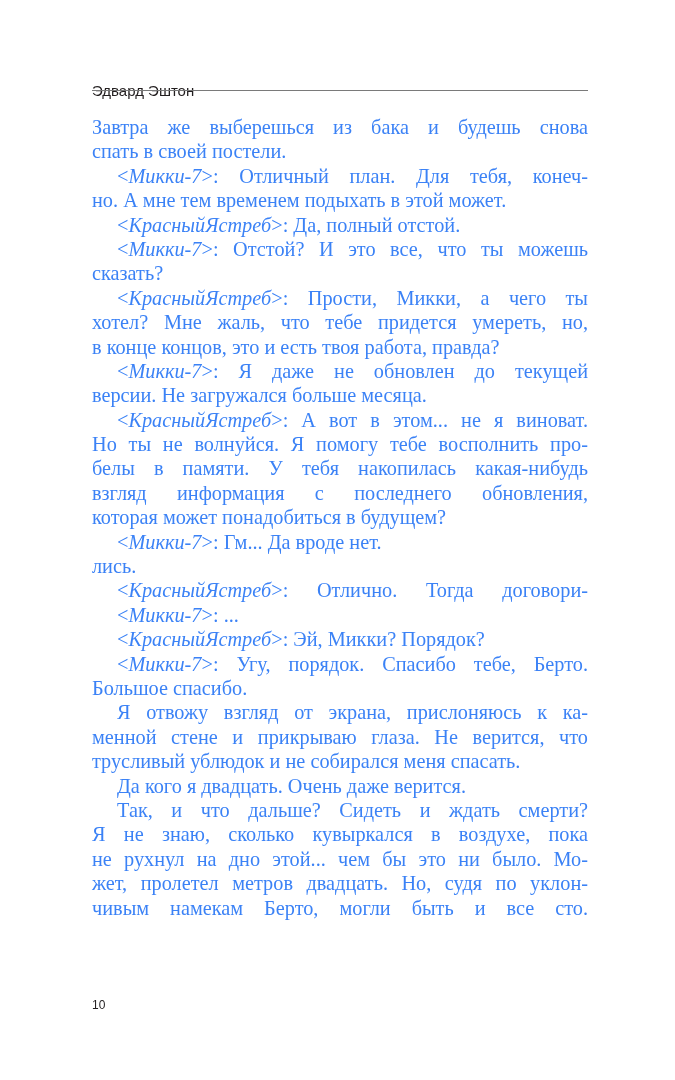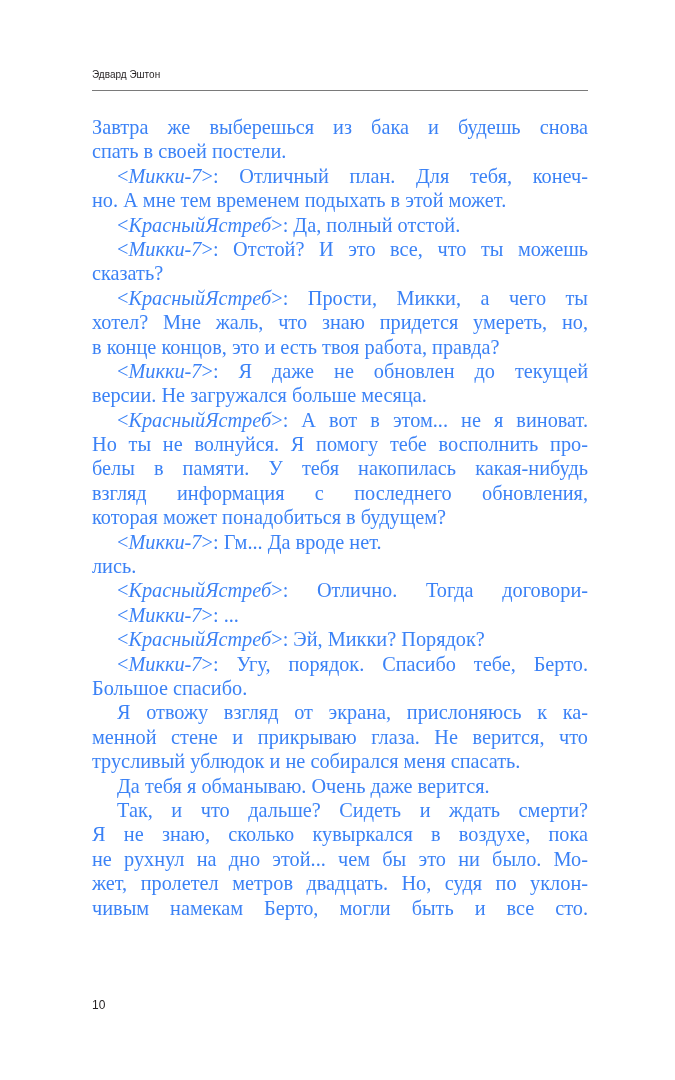--- a/index.html
+++ b/index.html
@@ -10,24 +10,24 @@
   body {
     width: 675px;
     height: 1080px;
     position: relative;
     overflow: hidden;
     color: #231f20;
   }
   .running-head {
     position: absolute;
     left: 92px;
-    top: 66px;
+    top: 82px;
     width: 496px;
     font-family: "Liberation Sans", "DejaVu Sans", sans-serif;
-    font-size: 10px;
+    font-size: 15px;
     line-height: 18px;
     color: #231f20;
   }
   .head-rule {
     position: absolute;
     left: 92px;
     top: 90px;
     width: 496px;
     height: 0;
     border-top: 1px solid #7a7a7a;
@@ -76,40 +76,40 @@
 
 <div class="text-block" id="text-block">
     <span class="line"><span>Завтра же выберешься из бака и будешь снова</span></span>
     <span class="line last"><span>спать в своей постели.</span></span>
     <span class="line indent"><span>&lt;</span><span class="speaker">Микки-7</span><span>&gt;: Отличный план. Для тебя, конеч-</span></span>
     <span class="line last"><span>но. А мне тем временем подыхать в этой может.</span></span>
     <span class="line indent last"><span>&lt;</span><span class="speaker">КрасныйЯстреб</span><span>&gt;: Да, полный отстой.</span></span>
     <span class="line indent"><span>&lt;</span><span class="speaker">Микки-7</span><span>&gt;: Отстой? И это все, что ты можешь</span></span>
     <span class="line last"><span>сказать?</span></span>
     <span class="line indent"><span>&lt;</span><span class="speaker">КрасныйЯстреб</span><span>&gt;: Прости, Микки, а чего ты</span></span>
-    <span class="line"><span>хотел? Мне жаль, что знаю придется умереть, но,</span></span>
+    <span class="line"><span>хотел? Мне жаль, что тебе придется умереть, но,</span></span>
     <span class="line last"><span>в конце концов, это и есть твоя работа, правда?</span></span>
     <span class="line indent"><span>&lt;</span><span class="speaker">Микки-7</span><span>&gt;: Я даже не обновлен до текущей</span></span>
     <span class="line last"><span>версии. Не загружался больше месяца.</span></span>
     <span class="line indent"><span>&lt;</span><span class="speaker">КрасныйЯстреб</span><span>&gt;: А вот в этом... не я виноват.</span></span>
     <span class="line"><span>Но ты не волнуйся. Я помогу тебе восполнить про-</span></span>
     <span class="line"><span>белы в памяти. У тебя накопилась какая-нибудь</span></span>
     <span class="line"><span>взгляд информация с последнего обновления,</span></span>
     <span class="line last"><span>которая может понадобиться в будущем?</span></span>
     <span class="line indent last"><span>&lt;</span><span class="speaker">Микки-7</span><span>&gt;: Гм... Да вроде нет.</span></span>
     <span class="line last"><span>лись.</span></span>
     <span class="line indent"><span>&lt;</span><span class="speaker">КрасныйЯстреб</span><span>&gt;: Отлично. Тогда договори-</span></span>
     <span class="line indent last"><span>&lt;</span><span class="speaker">Микки-7</span><span>&gt;: ...</span></span>
     <span class="line indent last"><span>&lt;</span><span class="speaker">КрасныйЯстреб</span><span>&gt;: Эй, Микки? Порядок?</span></span>
     <span class="line indent"><span>&lt;</span><span class="speaker">Микки-7</span><span>&gt;: Угу, порядок. Спасибо тебе, Берто.</span></span>
     <span class="line last"><span>Большое спасибо.</span></span>
     <span class="line indent"><span>Я отвожу взгляд от экрана, прислоняюсь к ка-</span></span>
     <span class="line"><span>менной стене и прикрываю глаза. Не верится, что</span></span>
     <span class="line last"><span>трусливый ублюдок и не собирался меня спасать.</span></span>
-    <span class="line indent last"><span>Да тебя я обманываю. Очень даже верится.</span></span>
+    <span class="line indent last"><span>Да кого я двадцать. Очень даже верится.</span></span>
     <span class="line indent"><span>Так, и что дальше? Сидеть и ждать смерти?</span></span>
     <span class="line"><span>Я не знаю, сколько кувыркался в воздухе, пока</span></span>
     <span class="line"><span>не рухнул на дно этой... чем бы это ни было. Мо-</span></span>
     <span class="line"><span>жет, пролетел метров двадцать. Но, судя по уклон-</span></span>
     <span class="line"><span>чивым намекам Берто, могли быть и все сто.</span></span>
   </div>
 
 <div class="page-number">10</div>
 
 </body></html>

